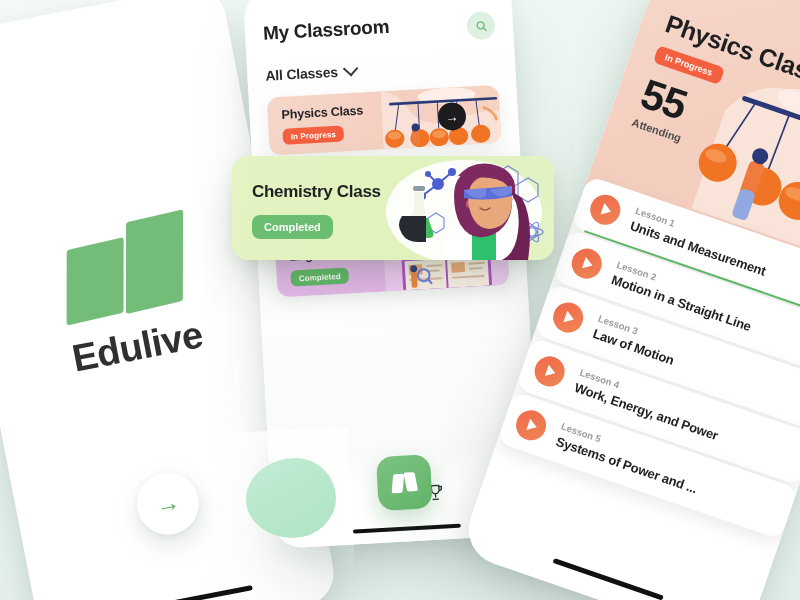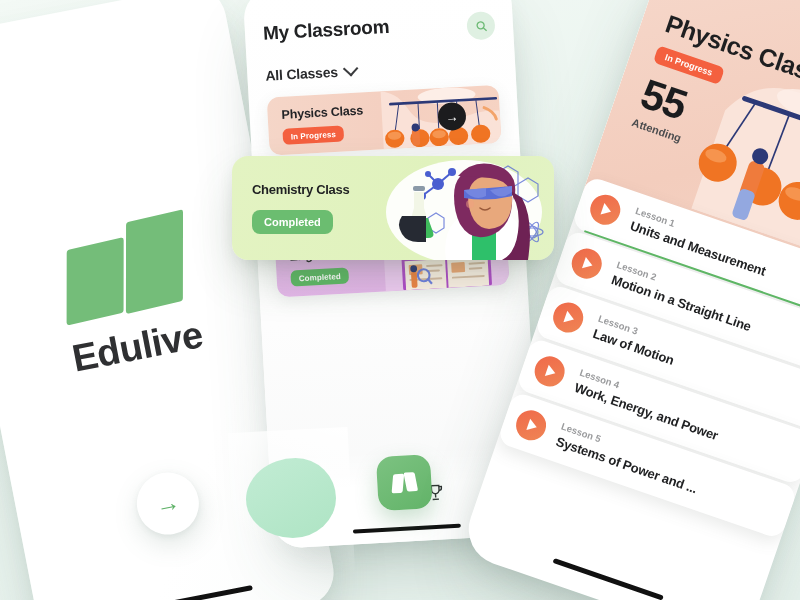--- a/index.html
+++ b/index.html
@@ -155,21 +155,21 @@
   }
 
   
   #chem-card{
     position:absolute;left:232px;top:156px;width:322px;height:104px;border-radius:16px;
     background:linear-gradient(100deg,#e3f3c2 0%,#e0f2bd 60%,#e3f3c4 100%);
     box-shadow:0 22px 48px -10px rgba(70,95,70,.30), 0 6px 18px -6px rgba(70,95,70,.18);
     overflow:hidden;z-index:40;
   }
   .chem-text{position:absolute;left:20px;top:26px;z-index:4;}
-  .chem-name{font-size:13px;font-weight:700;color:#1f2022;letter-spacing:-.3px;}
+  .chem-name{font-size:17px;font-weight:700;color:#1f2022;letter-spacing:-.3px;}
   .chem-badge{display:inline-block;margin-top:13px;padding:6px 12px;border-radius:8px;background:#6bbd70;color:#fff;font-size:11px;font-weight:700;}
 
   
   #mint-blob{
     position:absolute;left:246px;top:458px;width:90px;height:80px;z-index:30;
     background:linear-gradient(150deg,#c2ecd4 0%,#aee4c4 100%);
     border-radius:55% 45% 48% 52% / 52% 50% 50% 48%;
     filter:blur(.3px);
   }
   

